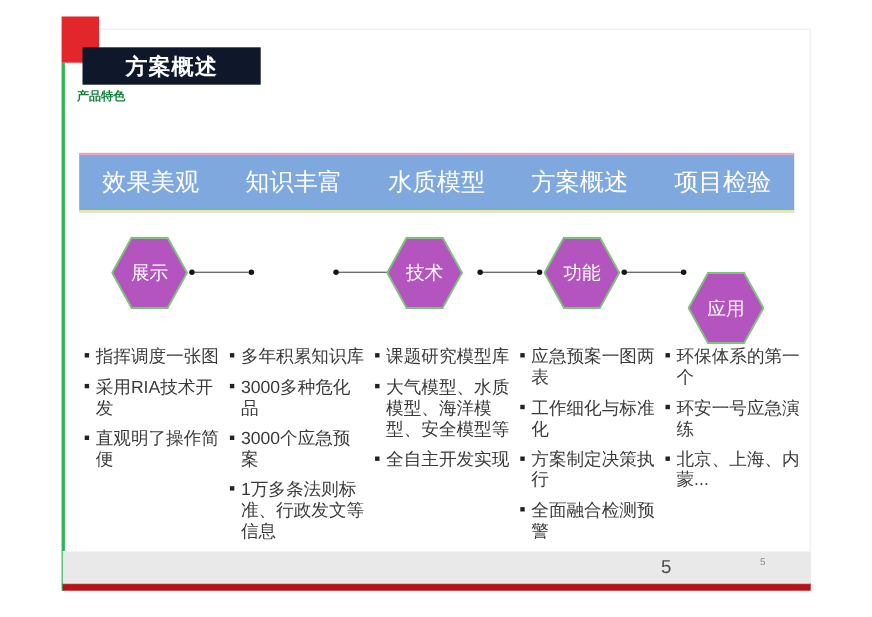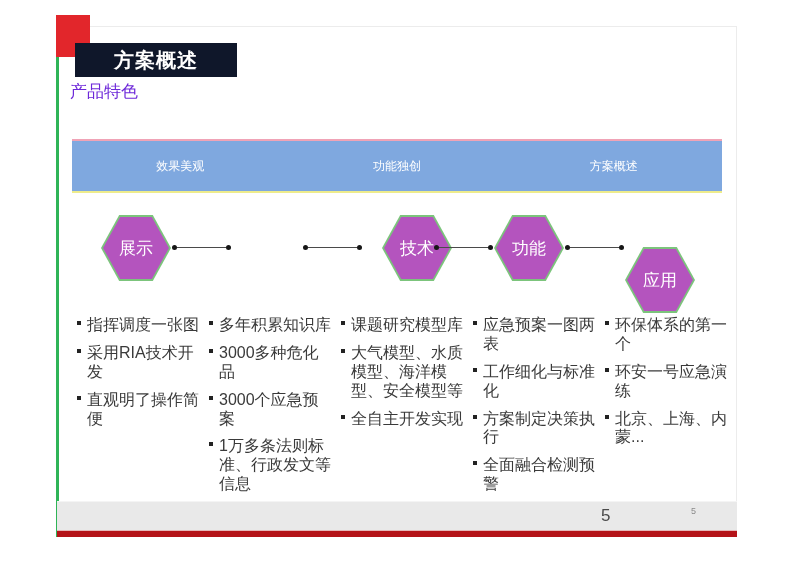--- a/index.html
+++ b/index.html
@@ -11,27 +11,27 @@
   .slide-frame { position:absolute; left:56px; top:26px; width:681px; height:511px;
                  border:1px solid #ececec; background:#ffffff; }
 
   .green-line { position:absolute; left:56px; top:57px; width:3px; height:480px; background:#2fb457; }
   .red-square { position:absolute; left:56px; top:15px; width:34px; height:42px; background:#e2262b; }
 
   .title-box { position:absolute; left:75px; top:43px; width:162px; height:34px; background:#0f172a;
                display:flex; align-items:center; justify-content:center; }
   .title-box span { color:#ffffff; font-size:20px; font-weight:bold; letter-spacing:1px; }
 
-  .subtitle { position:absolute; left:70px; top:80px; font-size:17px; font-weight:normal; color:#6d28d9; }
+  .subtitle { position:absolute; left:70px; top:80px; font-size:11px; font-weight:bold; color:#15803d; }
 
   .header-bar { position:absolute; left:72px; top:139px; width:650px; height:54px;
                 background:#7fa8df; border-top:2px solid #f0a3b6; border-bottom:2px solid #eeec8c;
                 display:flex; }
   .header-cell { flex:1; display:flex; align-items:center; justify-content:center;
-                 color:#ffffff; font-size:12px; }
+                 color:#ffffff; font-size:22px; }
 
   .hex-layer { position:absolute; left:0; top:0; width:793px; height:561px; pointer-events:none; }
   .hex-outer { position:absolute; top:215px; width:70px; height:66px; background:#7cc47c;
                clip-path:polygon(26% 0,74% 0,100% 50%,74% 100%,26% 100%,0 50%);
                display:flex; align-items:center; justify-content:center; }
   .hex-inner { width:66px; height:62px; background:#b454be;
                clip-path:polygon(26% 0,74% 0,100% 50%,74% 100%,26% 100%,0 50%);
                display:flex; align-items:center; justify-content:center;
                color:#ffffff; font-size:17px; }
   .connector { position:absolute; top:247px; height:0; border-top:1px solid #4a4a4a; }
@@ -63,31 +63,33 @@
   <div class="red-square"></div>
   <div class="green-line"></div>
 
   <div class="title-box">
     <span>方案概述</span>
   </div>
   <div class="subtitle">产品特色</div>
 
   <div class="header-bar" id="headerBar">
       <div class="header-cell">效果美观</div>
-      <div class="header-cell">功能独创</div>
+      <div class="header-cell">知识丰富</div>
+      <div class="header-cell">水质模型</div>
       <div class="header-cell">方案概述</div>
+      <div class="header-cell">项目检验</div>
     </div>
 
   <div class="hex-layer" id="hexLayer">
       <div class="hex-outer" style="left: 101px; align-items: center;">
         <div class="hex-inner">展示</div>
       </div>
       <div class="connector" style="left: 177px; width: 49px;"></div>
       <div class="connector" style="left: 308px; width: 49px;"></div>
-      <div class="hex-outer" style="left: 382px;">
+      <div class="hex-outer" style="left: 351px;">
         <div class="hex-inner">技术</div>
       </div>
       <div class="connector" style="left: 439px; width: 49px;"></div>
       <div class="hex-outer" style="left: 494px;">
         <div class="hex-inner">功能</div>
       </div>
       <div class="connector" style="left: 570px; width: 49px;"></div>
       <div class="hex-outer" style="left: 625px; margin-top: 32px;">
         <div class="hex-inner">应用</div>
       </div>

